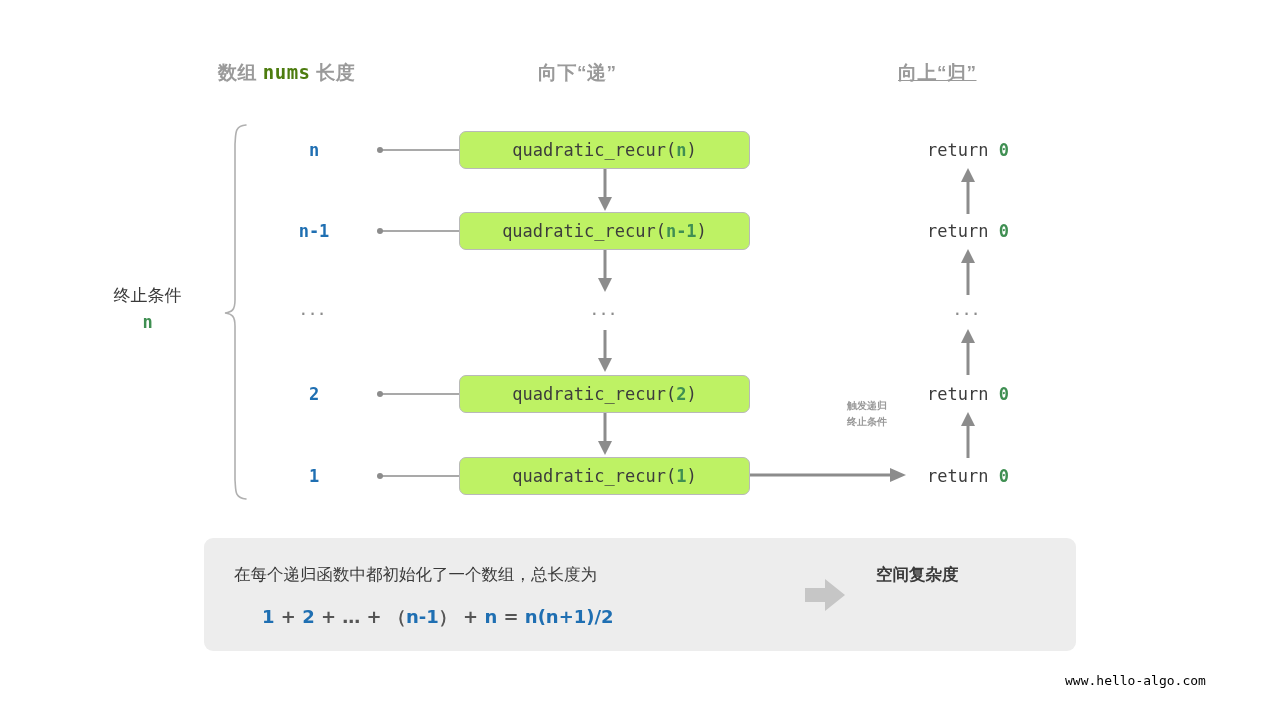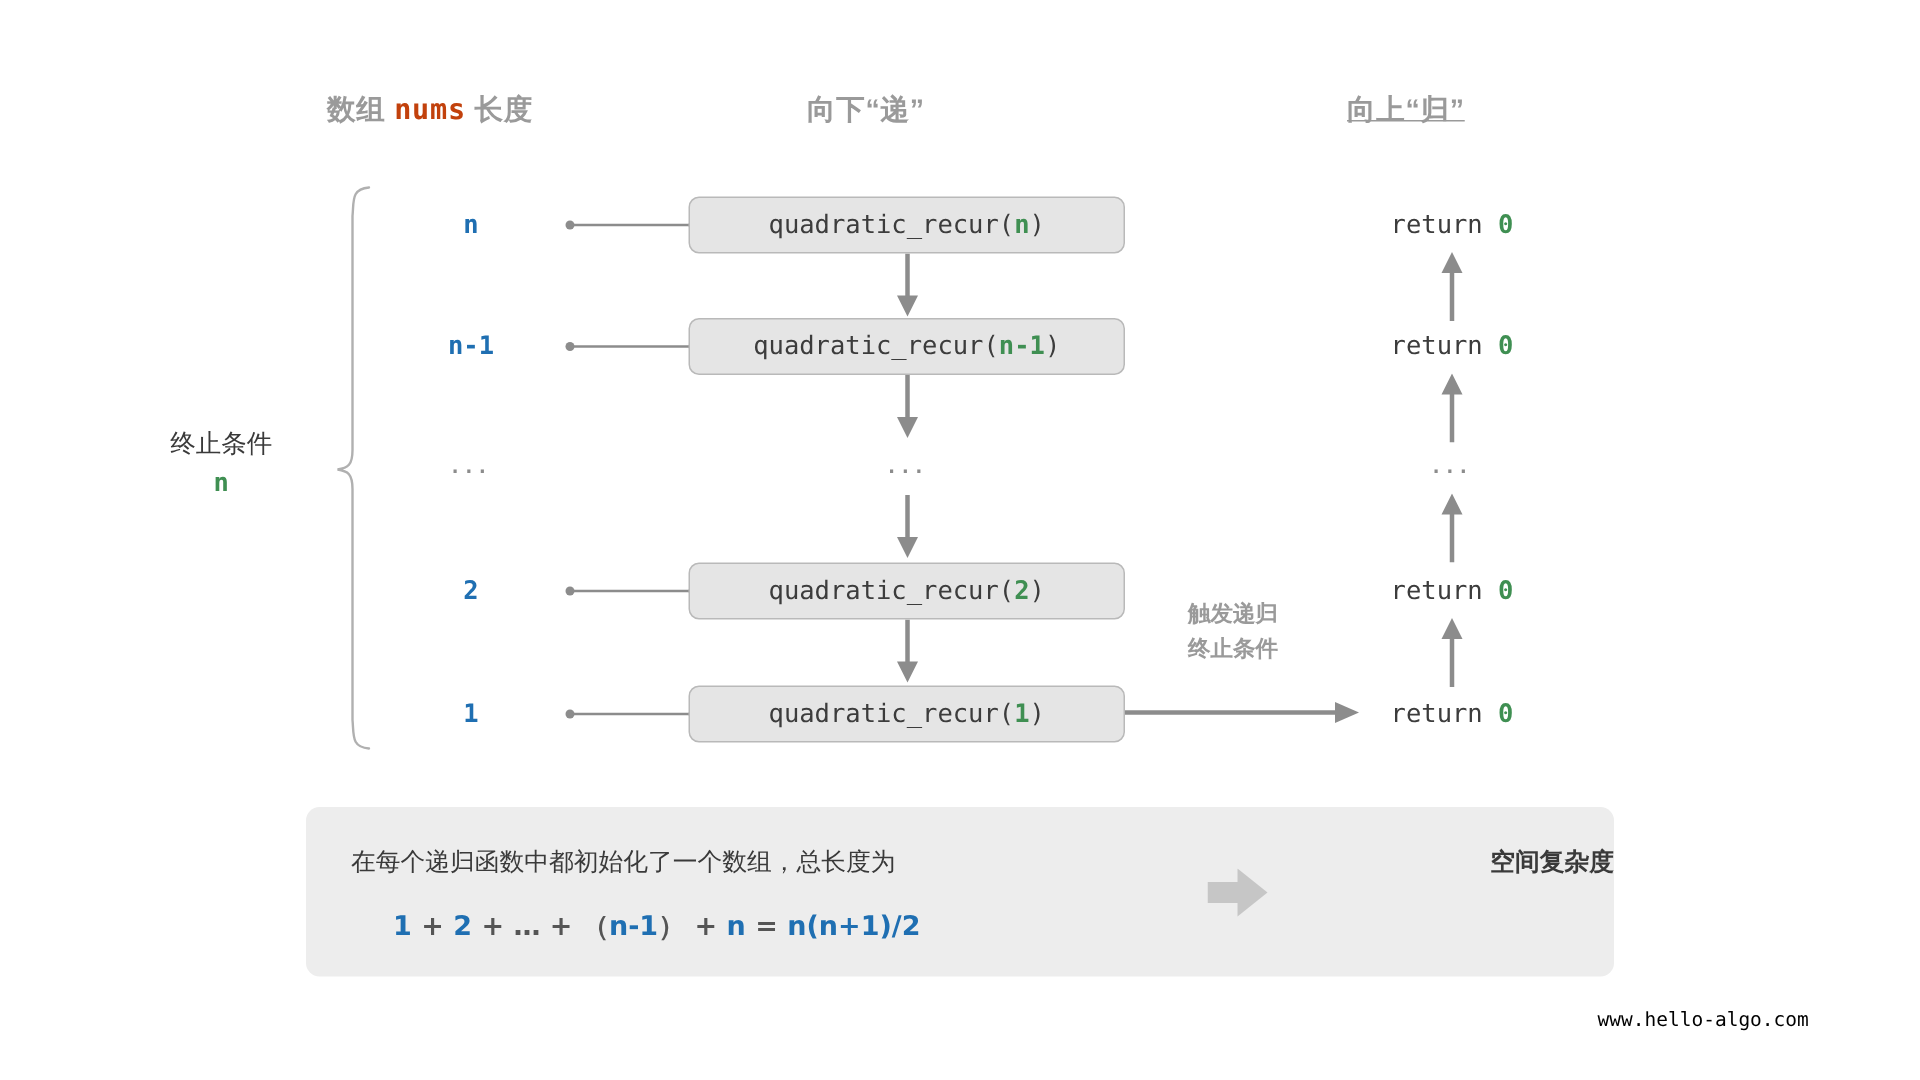--- a/index.html
+++ b/index.html
@@ -23,21 +23,21 @@
   
   .col-header {
     font-size: 19px;
     font-weight: bold;
     color: #9a9a9a;
     white-space: nowrap;
     letter-spacing: 0.5px;
   }
   .col-header .mono-blue {
     font-family: "DejaVu Sans Mono", "Liberation Mono", monospace;
-    color: #c2410c;
+    color: #4d7c0f;
     font-weight: bold;
   }
 
   
   .depth-label {
     font-size: 17px;
     color: #3a3a3a;
     text-align: center;
     white-space: nowrap;
     line-height: 1.6;
@@ -64,21 +64,21 @@
     color: #8c8c8c;
     font-size: 22px;
     letter-spacing: 3px;
     font-family: "Liberation Sans", sans-serif;
     white-space: nowrap;
     text-align: center;
   }
 
   
   .code-box {
-    background: #e5e5e5;
+    background: #bef264;
     border: 1px solid #b9b9b9;
     border-radius: 7px;
     height: 38px;
     display: flex;
     align-items: center;
     justify-content: center;
     box-sizing: border-box;
     font-family: "DejaVu Sans Mono", "Liberation Mono", monospace;
     font-size: 17px;
     color: #3c3c3c;
@@ -97,25 +97,25 @@
     white-space: nowrap;
     text-align: center;
   }
   .ret .zero {
     color: #3f8f52;
     font-weight: bold;
   }
 
   
   .trigger-note {
-    font-size: 15px;
+    font-size: 10px;
     font-weight: bold;
     color: #9a9a9a;
     line-height: 1.55;
-    text-align: center;
+    text-align: right;
     white-space: nowrap;
   }
 
   
   .summary {
     background: #ededed;
     border-radius: 9px;
     box-sizing: border-box;
   }
   .sum-text {
@@ -129,21 +129,21 @@
     color: #555555;
     white-space: nowrap;
     font-family: "DejaVu Sans", sans-serif;
   }
   .formula .b { color: #1f6fb2; }
   .formula .op { color: #555555; font-weight: bold; }
   .sum-title {
     font-size: 16.5px;
     font-weight: bold;
     color: #3a3a3a;
-    text-align: right;
+    text-align: left;
     white-space: nowrap;
   }
   .sum-answer {
     font-size: 17px;
     font-weight: bold;
     color: #ee5a1f;
     text-align: center;
     white-space: nowrap;
   }
   .sum-answer sup { font-size: 11px; }

